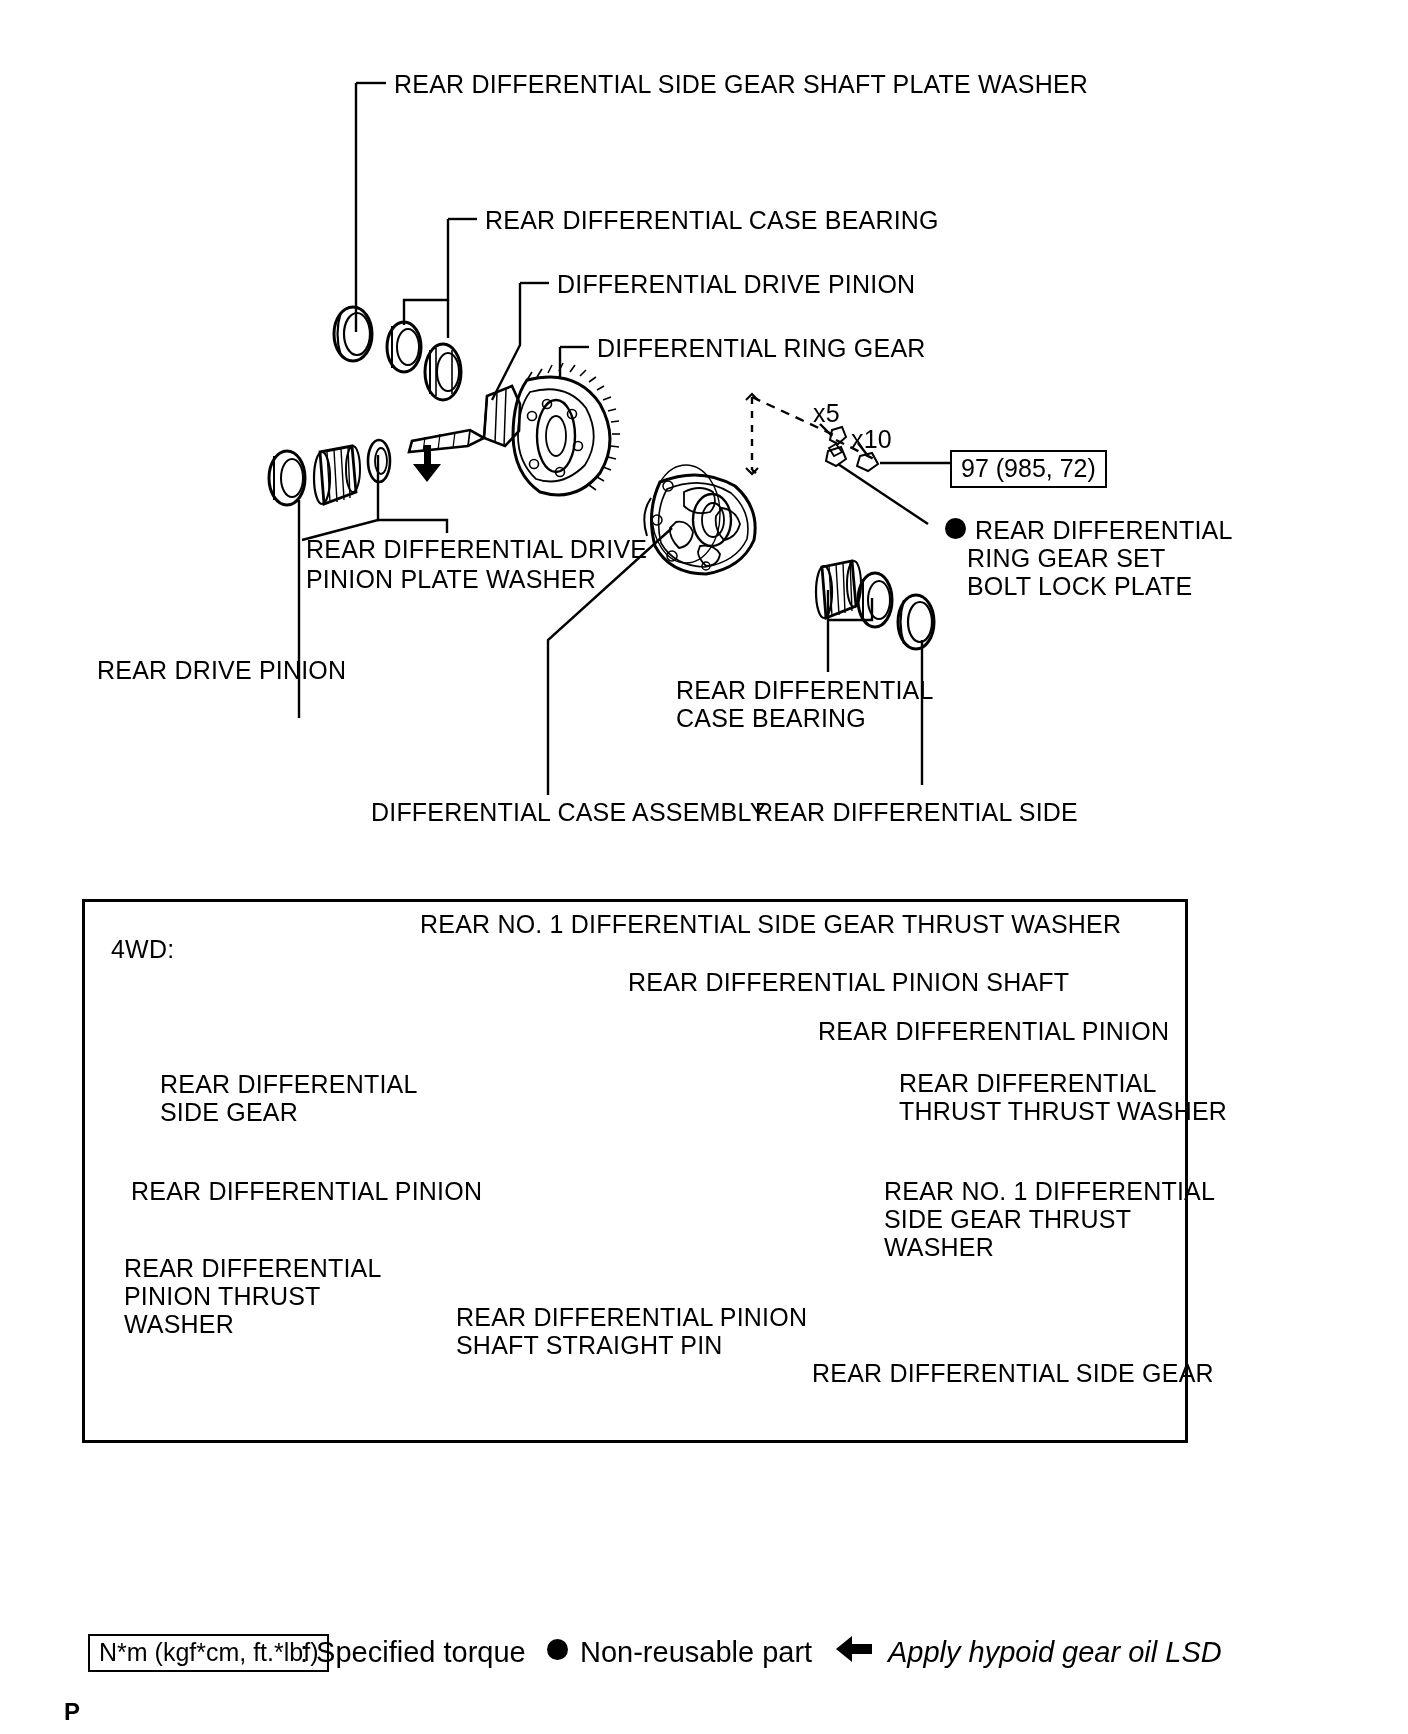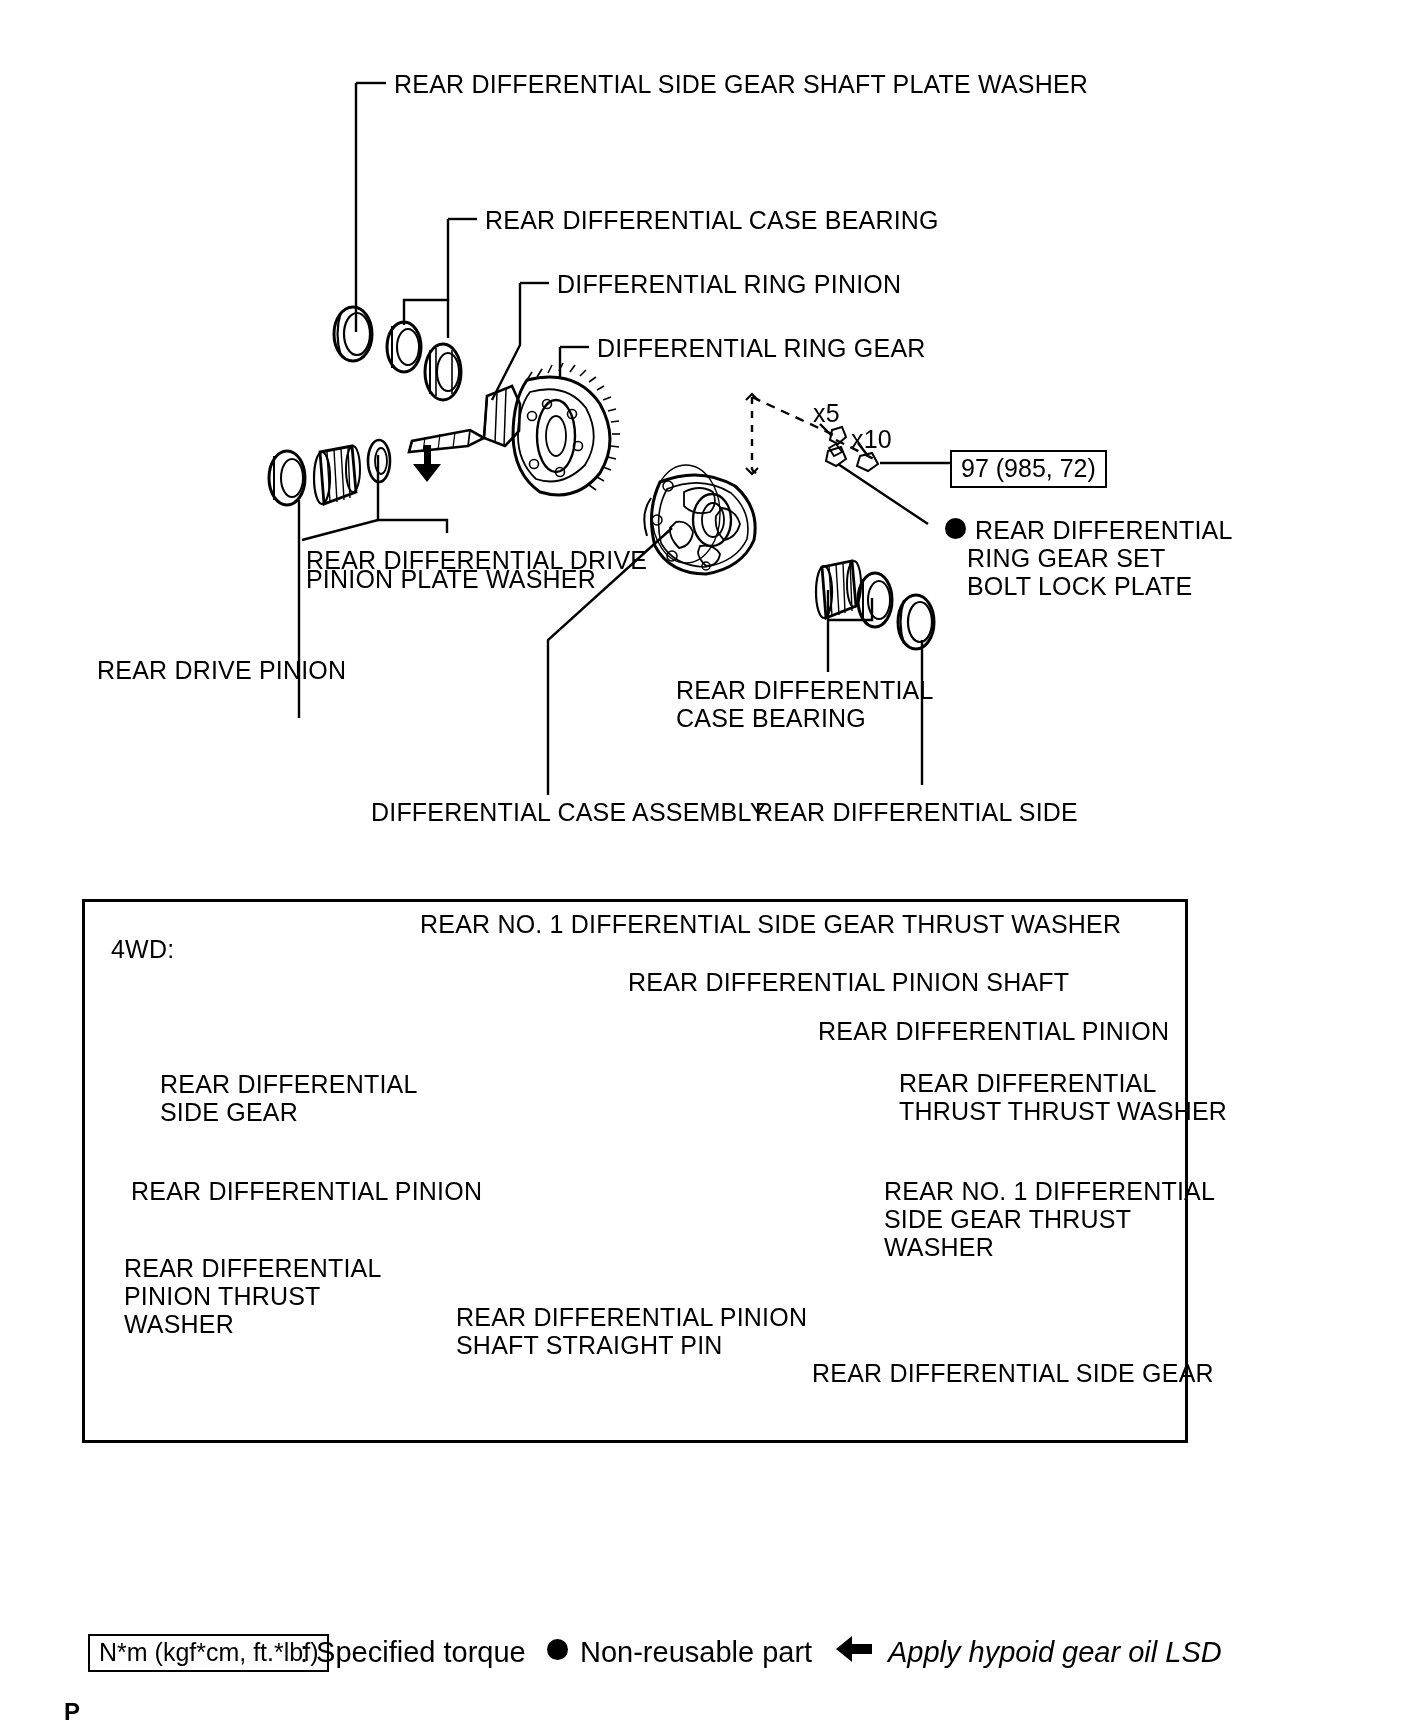--- a/index.html
+++ b/index.html
@@ -447,25 +447,25 @@
       <g fill="#000" stroke="none">
         <path d="M852 1644 L852 1636 L836 1649 L852 1662 L852 1654 L872 1654 L872 1644 Z"></path>
       </g>
     </g>
   </svg>
 
   <div class="lbl" style="left:394px; top:69px;">REAR DIFFERENTIAL SIDE GEAR SHAFT PLATE WASHER</div>
 
   <div class="lbl" style="left:485px; top:205px;">REAR DIFFERENTIAL CASE BEARING</div>
 
-  <div class="lbl" style="left:557px; top:269px;">DIFFERENTIAL RING PINION</div>
+  <div class="lbl" style="left:557px; top:269px;">DIFFERENTIAL DRIVE PINION</div>
 
   <div class="lbl" style="left:597px; top:333px;">DIFFERENTIAL RING GEAR</div>
 
-  <div class="lbl" style="left:306px; top:534px;margin-top:11px;">REAR DIFFERENTIAL DRIVE</div>
+  <div class="lbl" style="left:306px; top:534px;">REAR DIFFERENTIAL DRIVE</div>
   <div class="lbl" style="left:306px; top:564px;">PINION PLATE WASHER</div>
 
   <div class="lbl" style="left:97px; top:655px;">REAR DRIVE PINION</div>
 
   <div class="lbl" style="left:371px; top:797px;">DIFFERENTIAL CASE ASSEMBLY</div>
 
   <div class="lbl" style="left:676px; top:675px;">REAR DIFFERENTIAL</div>
   <div class="lbl" style="left:676px; top:703px;">CASE BEARING</div>
 
   <div class="lbl" style="left:755px; top:797px;">REAR DIFFERENTIAL SIDE</div>

